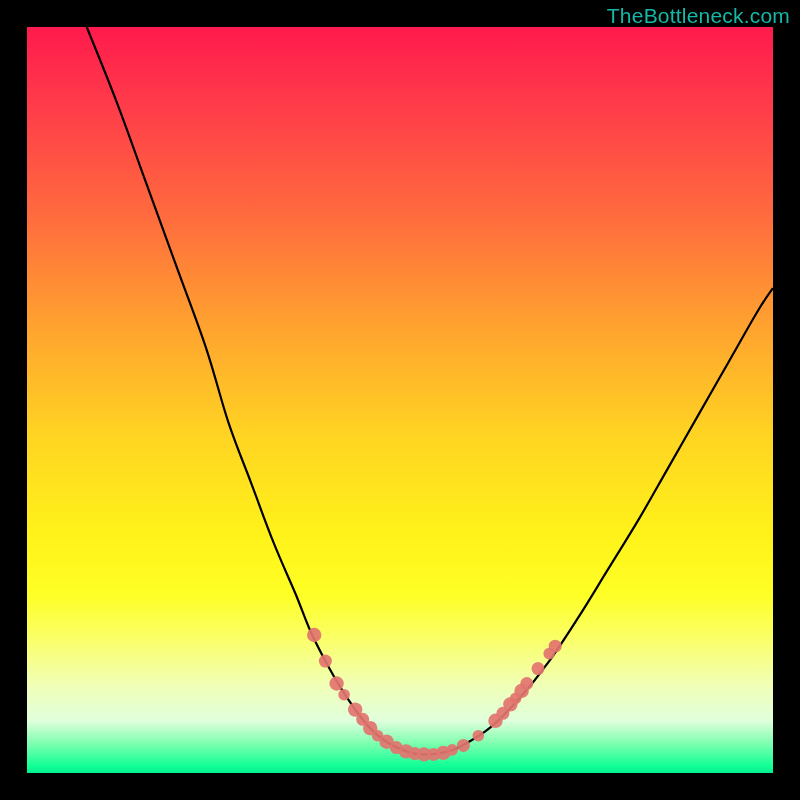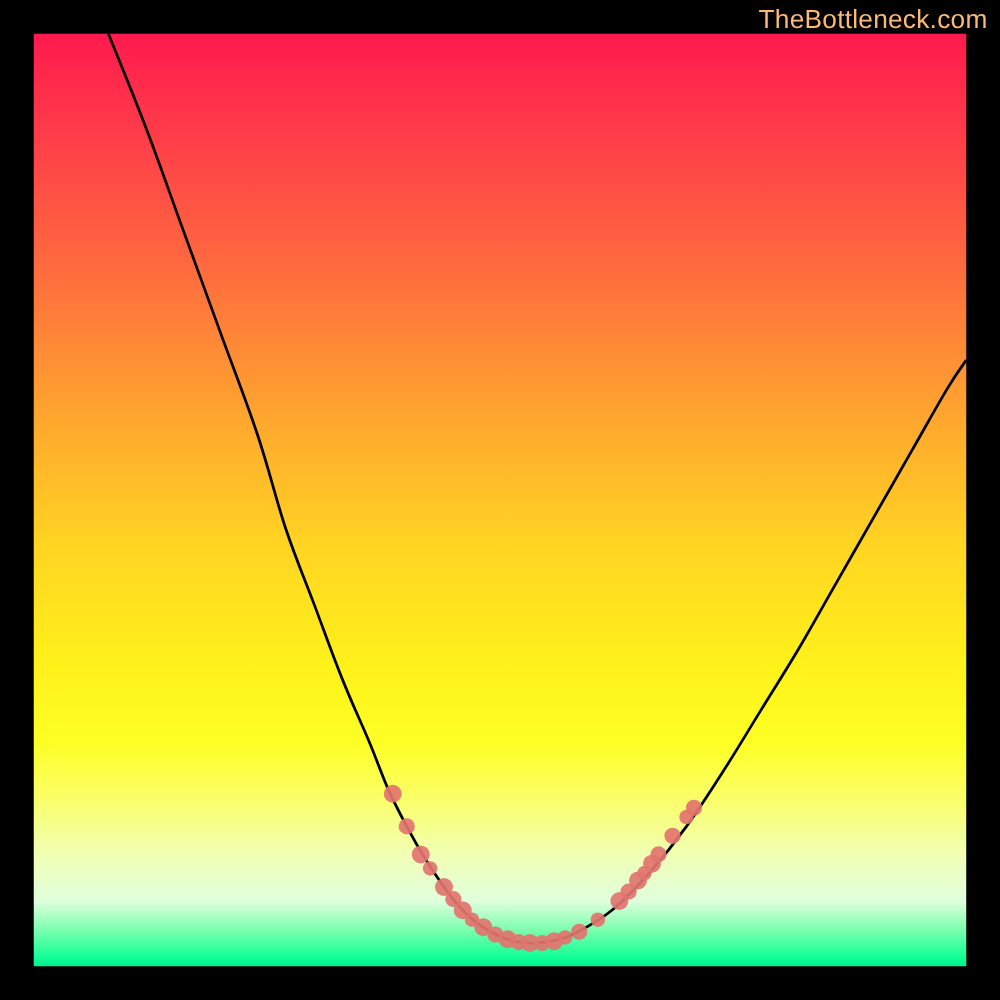--- a/index.html
+++ b/index.html
@@ -30,21 +30,21 @@
       #e0ffdc 93%,
       #7fffb0 96%,
       #14ff97 99%,
       #00f090 100%
     );
   }
   .watermark {
     position: absolute;
     top: 4px;
     right: 10px;
-    color: #fdba74;
+    color: #14b8a6;
     font-size: 21px;
     font-weight: 400;
     letter-spacing: 0.2px;
     z-index: 10;
   }
   svg.curve {
     position: absolute;
     left: 0;
     top: 0;
     width: 746px;

